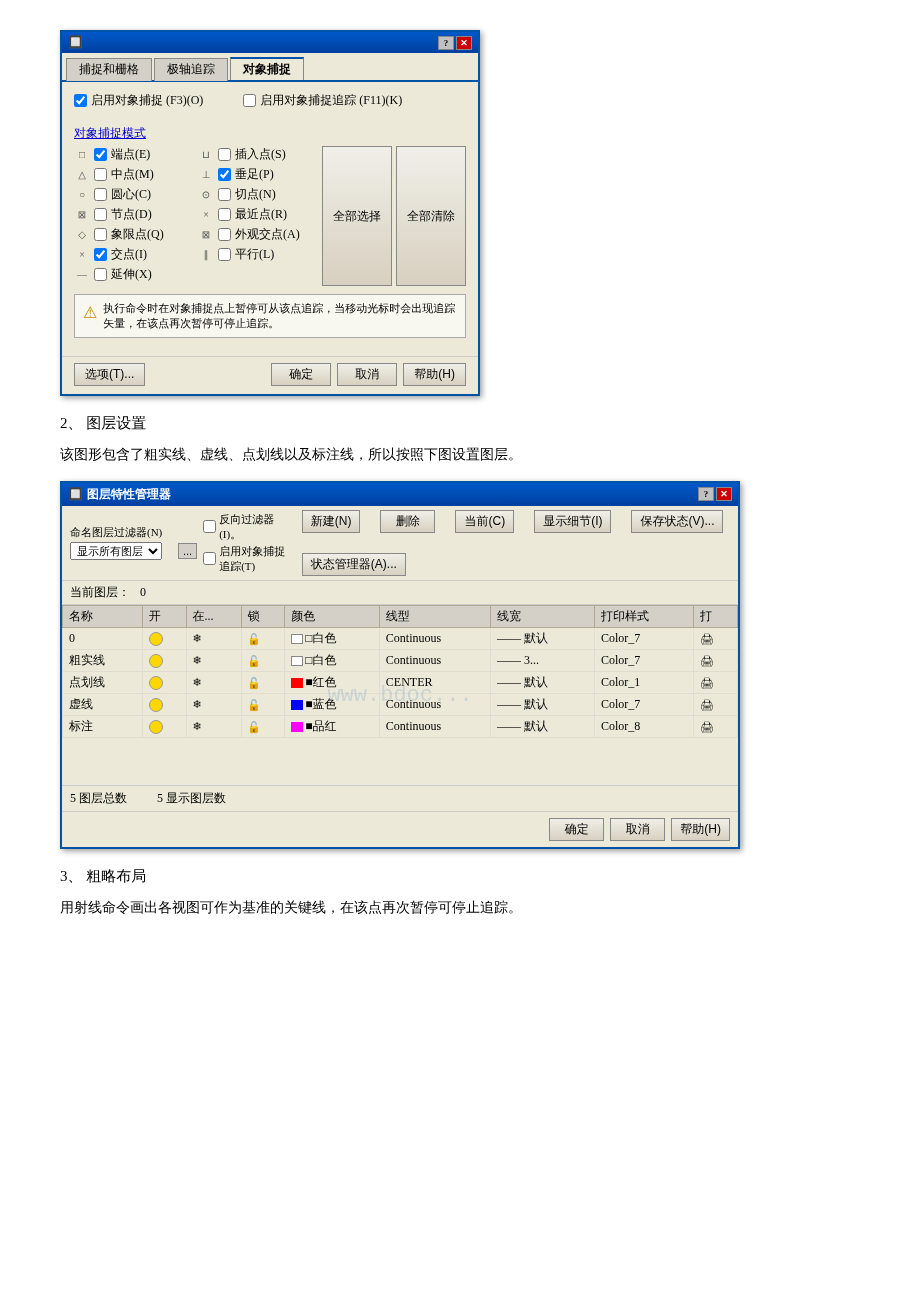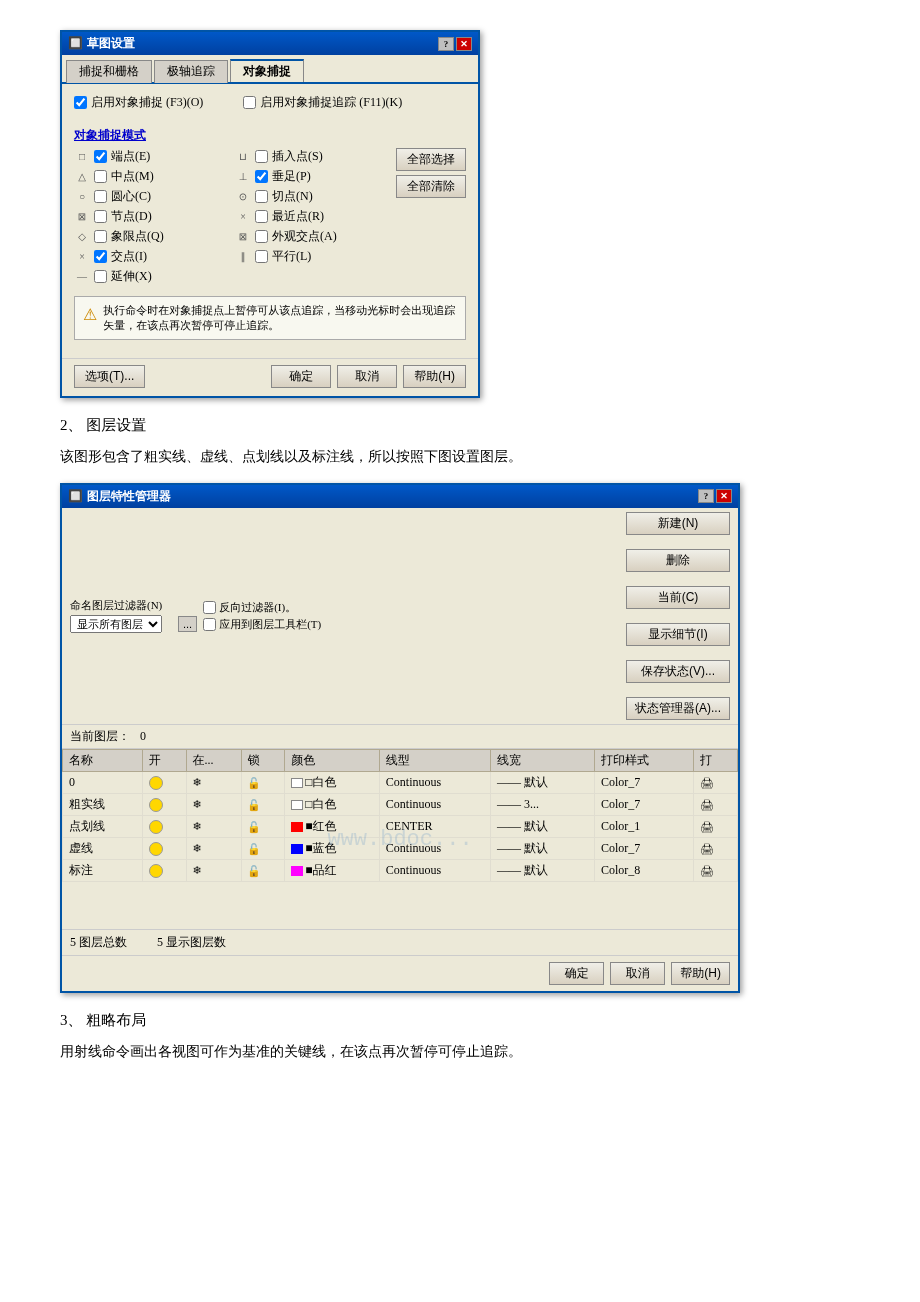--- a/index.html
+++ b/index.html
@@ -95,41 +95,40 @@
     .dialog-body {
       padding: 10px 12px;
       background: #ece9d8;
     }
 
     .object-snap-mode {
       font-size: 12px;
       color: #0000cc;
       text-decoration: underline;
       margin: 6px 0 4px 0;
-      font-weight: bold;
     }
     .snap-item {
       display: flex;
       align-items: center;
       gap: 4px;
       font-size: 12px;
     }
     .snap-icon {
       width: 16px;
       height: 16px;
       display: flex;
       align-items: center;
       justify-content: center;
       font-size: 10px;
       color: #555;
     }
 
     .snap-btns {
       display: flex;
-      flex-direction: column;
+      flex-direction: row;
       gap: 4px;
       margin-left: auto;
     }
     .xp-btn {
       background: linear-gradient(to bottom, #f0efe8, #d8d0c0);
       border: 1px solid #888;
       padding: 2px 10px;
       font-size: 12px;
       cursor: pointer;
       min-width: 60px;
@@ -197,23 +196,22 @@
       font-size: 11px;
     }
     .layer-toolbar .checkbox-row label {
       display: flex;
       align-items: center;
       gap: 3px;
     }
     .layer-right-btns {
       display: flex;
       flex-wrap: wrap;
-      gap: 14px;
+      gap: 20px;
       margin-left: auto;
-      flex-direction: column;
     }
     .layer-btn {
       background: linear-gradient(to bottom, #f0efe8, #d8d0c0);
       border: 1px solid #888;
       padding: 2px 8px;
       font-size: 12px;
       cursor: pointer;
       min-width: 55px;
     }
 
@@ -302,21 +300,20 @@
       font-size: 11px;
       vertical-align: middle;
     }
   </style>
 </head>
 <body>
 
 <div class="dialog">
   <div class="dialog-title-bar">
     <span class="title-icon">🔲</span>
-    <span class="title-text">草图设置</span>
     <div class="win-buttons">
       <div class="win-btn">?</div>
       <div class="win-btn win-btn-close">✕</div>
     </div>
   </div>
 
   <div class="dialog-tabs">
     <div class="dialog-tab">捕捉和栅格</div>
     <div class="dialog-tab">极轴追踪</div>
     <div class="dialog-tab active">对象捕捉</div>
@@ -456,21 +453,21 @@
         <button class="filter-btn">...</button>
       </div>
     </div>
     <div class="checkbox-row">
       <label>
         <input type="checkbox" style="">
         <span>反向过滤器(I)。</span>
       </label>
       <label>
         <input type="checkbox" style="">
-        <span>应用到图层工具栏(T)</span>
+        <span>启用对象捕捉追踪(T)</span>
       </label>
     </div>
     <div class="layer-right-btns">
       <button class="layer-btn">新建(N)</button>
       <button class="layer-btn">删除</button>
       <button class="layer-btn">当前(C)</button>
       <button class="layer-btn">显示细节(I)</button>
       <button class="layer-btn">保存状态(V)...</button>
       <button class="layer-btn">状态管理器(A)...</button>
     </div>

